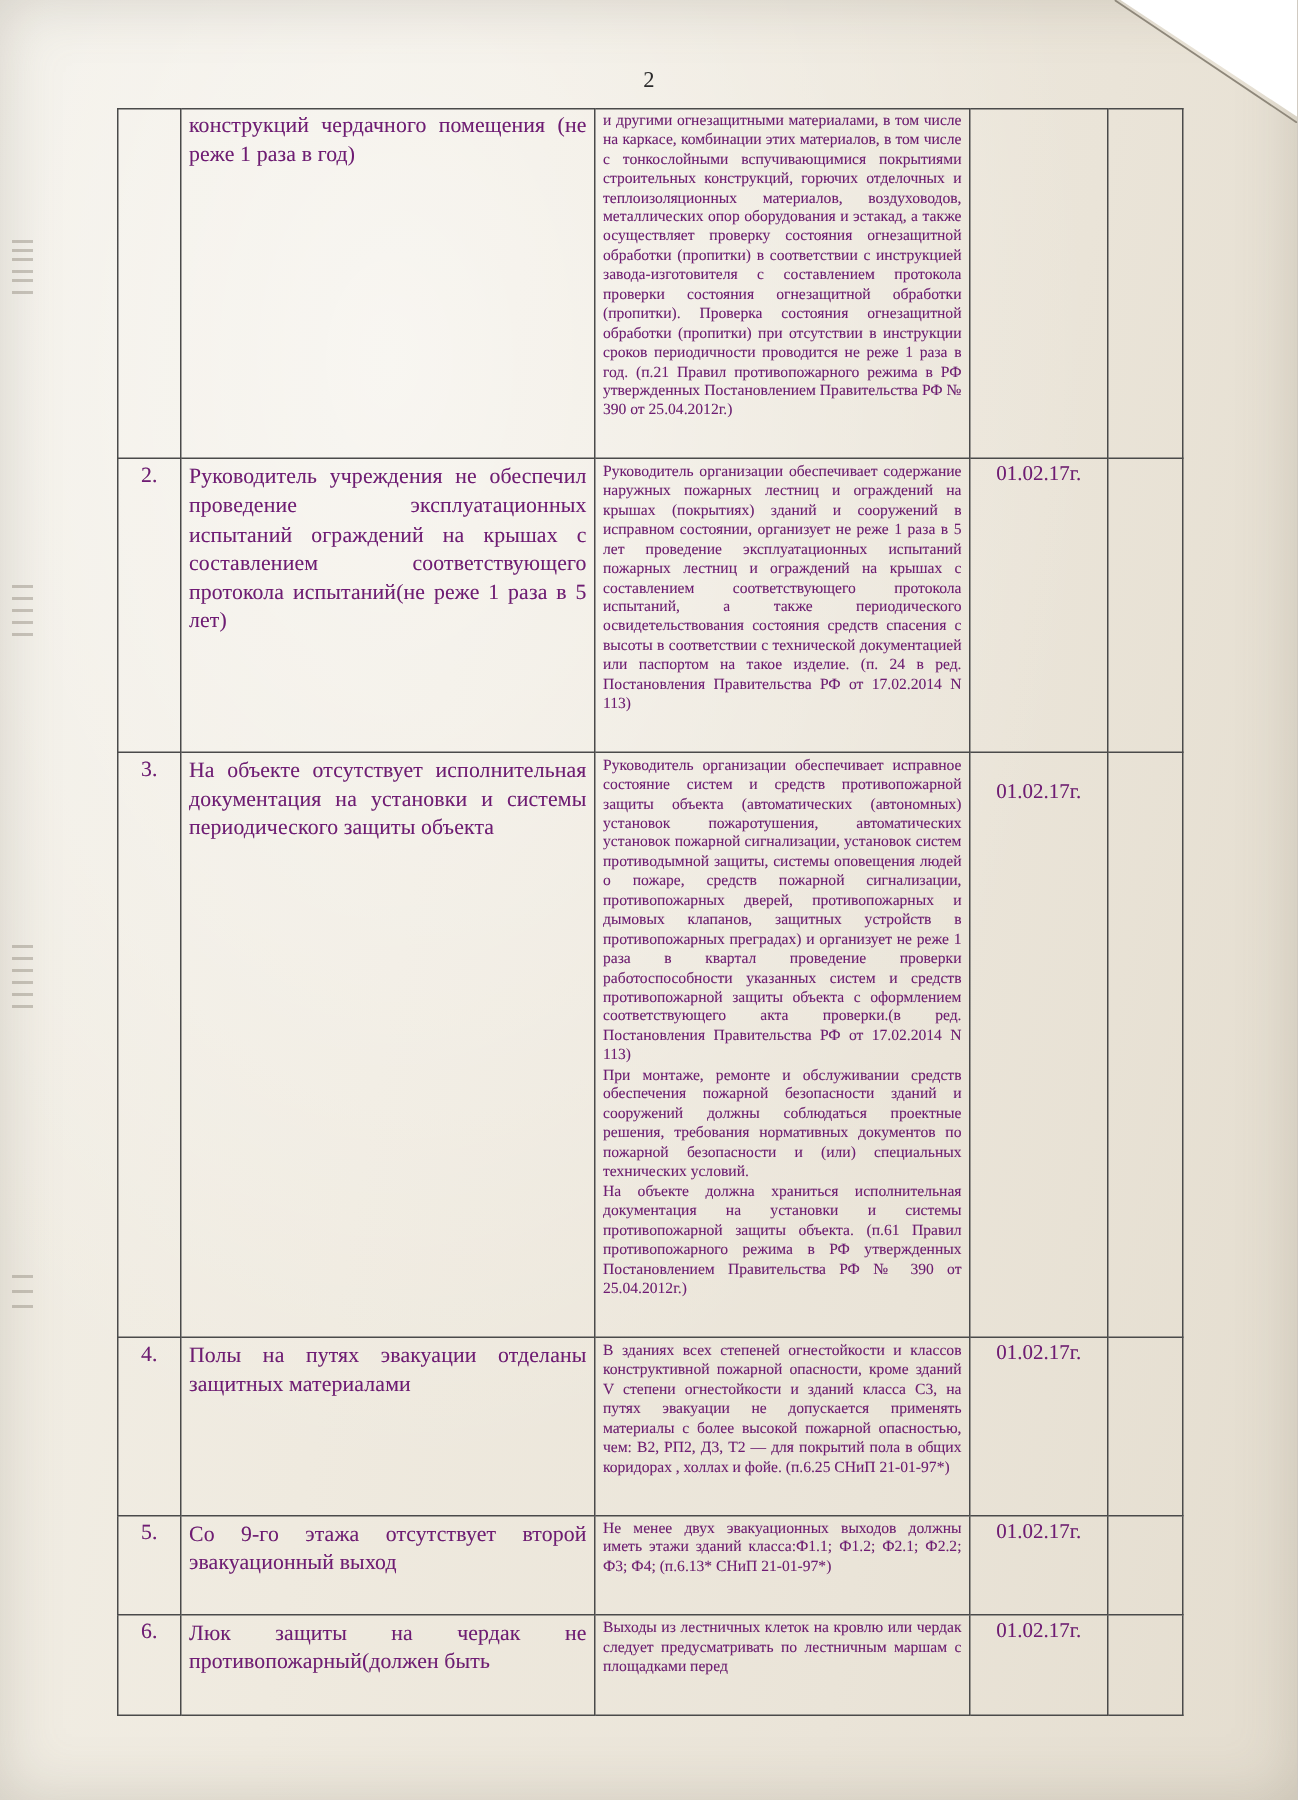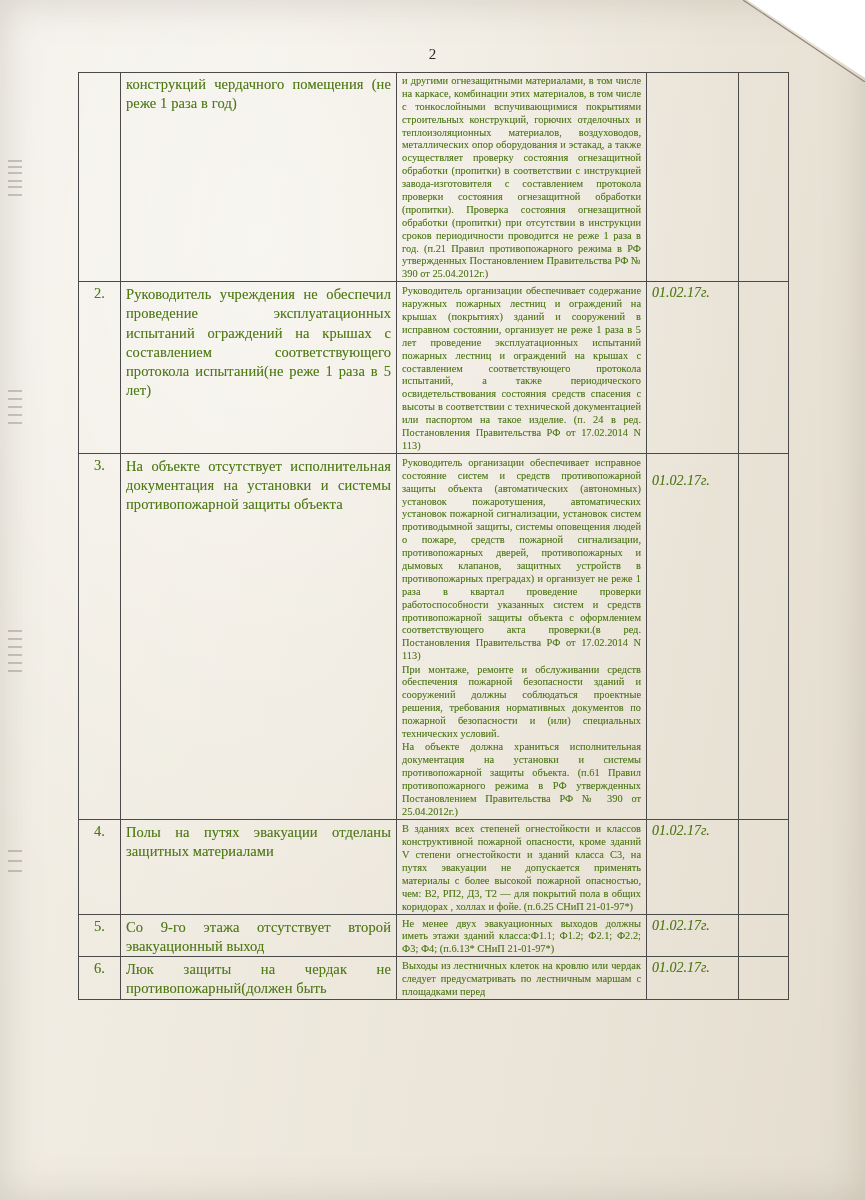--- a/index.html
+++ b/index.html
@@ -84,22 +84,22 @@
     position: absolute;
     left: 78px;
     top: 72px;
     width: 710px;
     border-collapse: collapse;
     table-layout: fixed;
   }
   .doc-table td {
     border: 1px solid #4a4a4a;
     vertical-align: top;
-    padding: 3px 5px 0 5px;
-    color: #4d7c0f;
+    padding: 3px 5px 24px 5px;
+    color: #701a75;
   }
   col.c-num { width: 42px; }
   col.c-viol { width: 276px; }
   col.c-req { width: 250px; }
   col.c-date { width: 92px; }
   col.c-mark { width: 50px; }
 
   .cell-num {
     text-align: center;
     font-size: 14.5px;
@@ -116,21 +116,21 @@
     font-size: 10.4px;
     line-height: 1.24;
     text-align: justify;
     text-justify: inter-word;
   }
   .cell-requirement p {
     margin: 0 0 0.5px 0;
   }
   .cell-date {
     font-size: 14px;
-    font-style: italic;
+    text-align: center;
   }
   .cell-date .date-inner {
     display: block;
   }
   .cell-mark { }
 
   
   .vmid { vertical-align: middle; }
 
   
@@ -195,21 +195,21 @@
       <tr>
         <td class="cell-num">2.</td>
         <td class="cell-violation">Руководитель учреждения не обеспечил проведение эксплуатационных испытаний ограждений на крышах с составлением соответствующего протокола испытаний(не реже 1 раза в 5 лет)</td>
         <td class="cell-requirement">Руководитель организации обеспечивает содержание наружных пожарных лестниц и ограждений на крышах (покрытиях) зданий и сооружений в исправном состоянии, организует не реже 1 раза в 5 лет проведение эксплуатационных испытаний пожарных лестниц и ограждений на крышах с составлением соответствующего протокола испытаний, а также периодического освидетельствования состояния средств спасения с высоты в соответствии с технической документацией или паспортом на такое изделие. (п. 24 в ред. Постановления Правительства РФ от 17.02.2014 N 113)</td>
         <td class="cell-date vmid">01.02.17г.</td>
         <td class="cell-mark"></td>
       </tr>
 
       <tr>
         <td class="cell-num">3.</td>
-        <td class="cell-violation">На объекте отсутствует исполнительная документация на установки и системы противопожарной защиты объекта</td>
+        <td class="cell-violation">На объекте отсутствует исполнительная документация на установки и системы периодического защиты объекта</td>
         <td class="cell-requirement">
           <p>Руководитель организации обеспечивает исправное состояние систем и средств противопожарной защиты объекта (автоматических (автономных) установок пожаротушения, автоматических установок пожарной сигнализации, установок систем противодымной защиты, системы оповещения людей о пожаре, средств пожарной сигнализации, противопожарных дверей, противопожарных и дымовых клапанов, защитных устройств в противопожарных преградах) и организует не реже 1 раза в квартал проведение проверки работоспособности указанных систем и средств противопожарной защиты объекта с оформлением соответствующего акта проверки.(в ред. Постановления Правительства РФ от 17.02.2014 N 113)</p>
           <p>При монтаже, ремонте и обслуживании средств обеспечения пожарной безопасности зданий и сооружений должны соблюдаться проектные решения, требования нормативных документов по пожарной безопасности и (или) специальных технических условий.</p>
           <p>На объекте должна храниться исполнительная документация на установки и системы противопожарной защиты объекта. (п.61 Правил противопожарного режима в РФ утвержденных Постановлением Правительства РФ № 390 от 25.04.2012г.)</p>
         </td>
         <td class="cell-date">
           <span class="date-inner" style="display:block;padding-top:16px">01.02.17г.</span>
         </td>
         <td class="cell-mark"></td>
       </tr>

